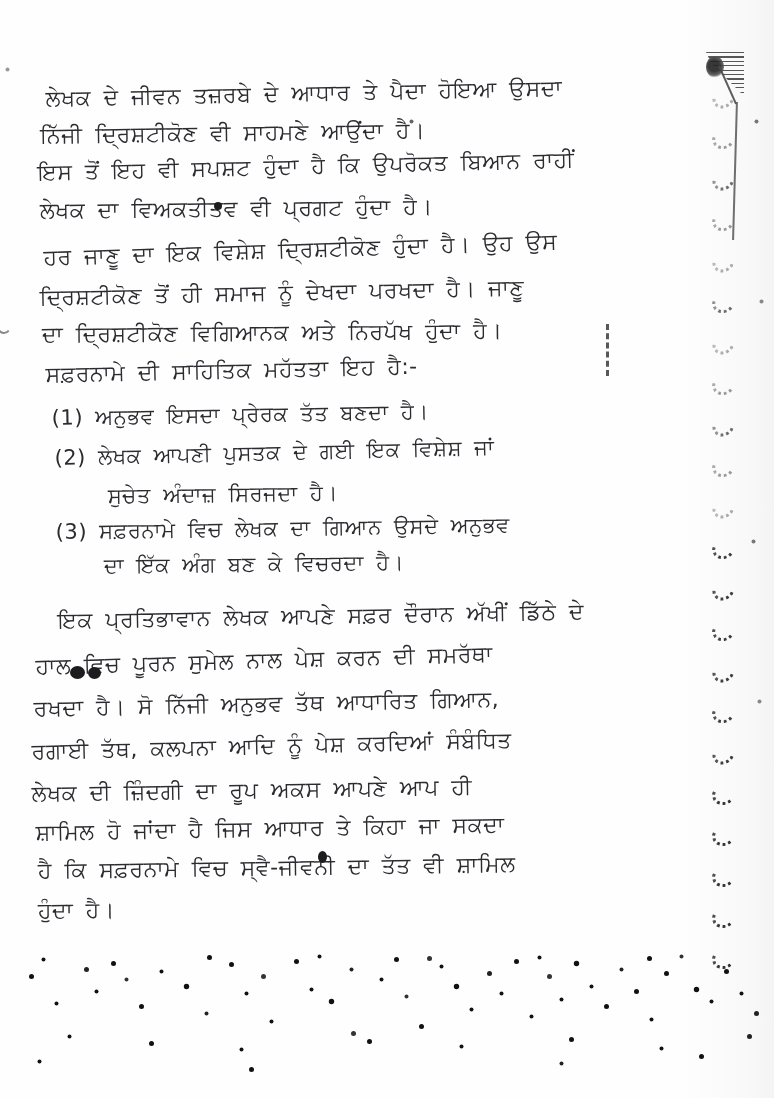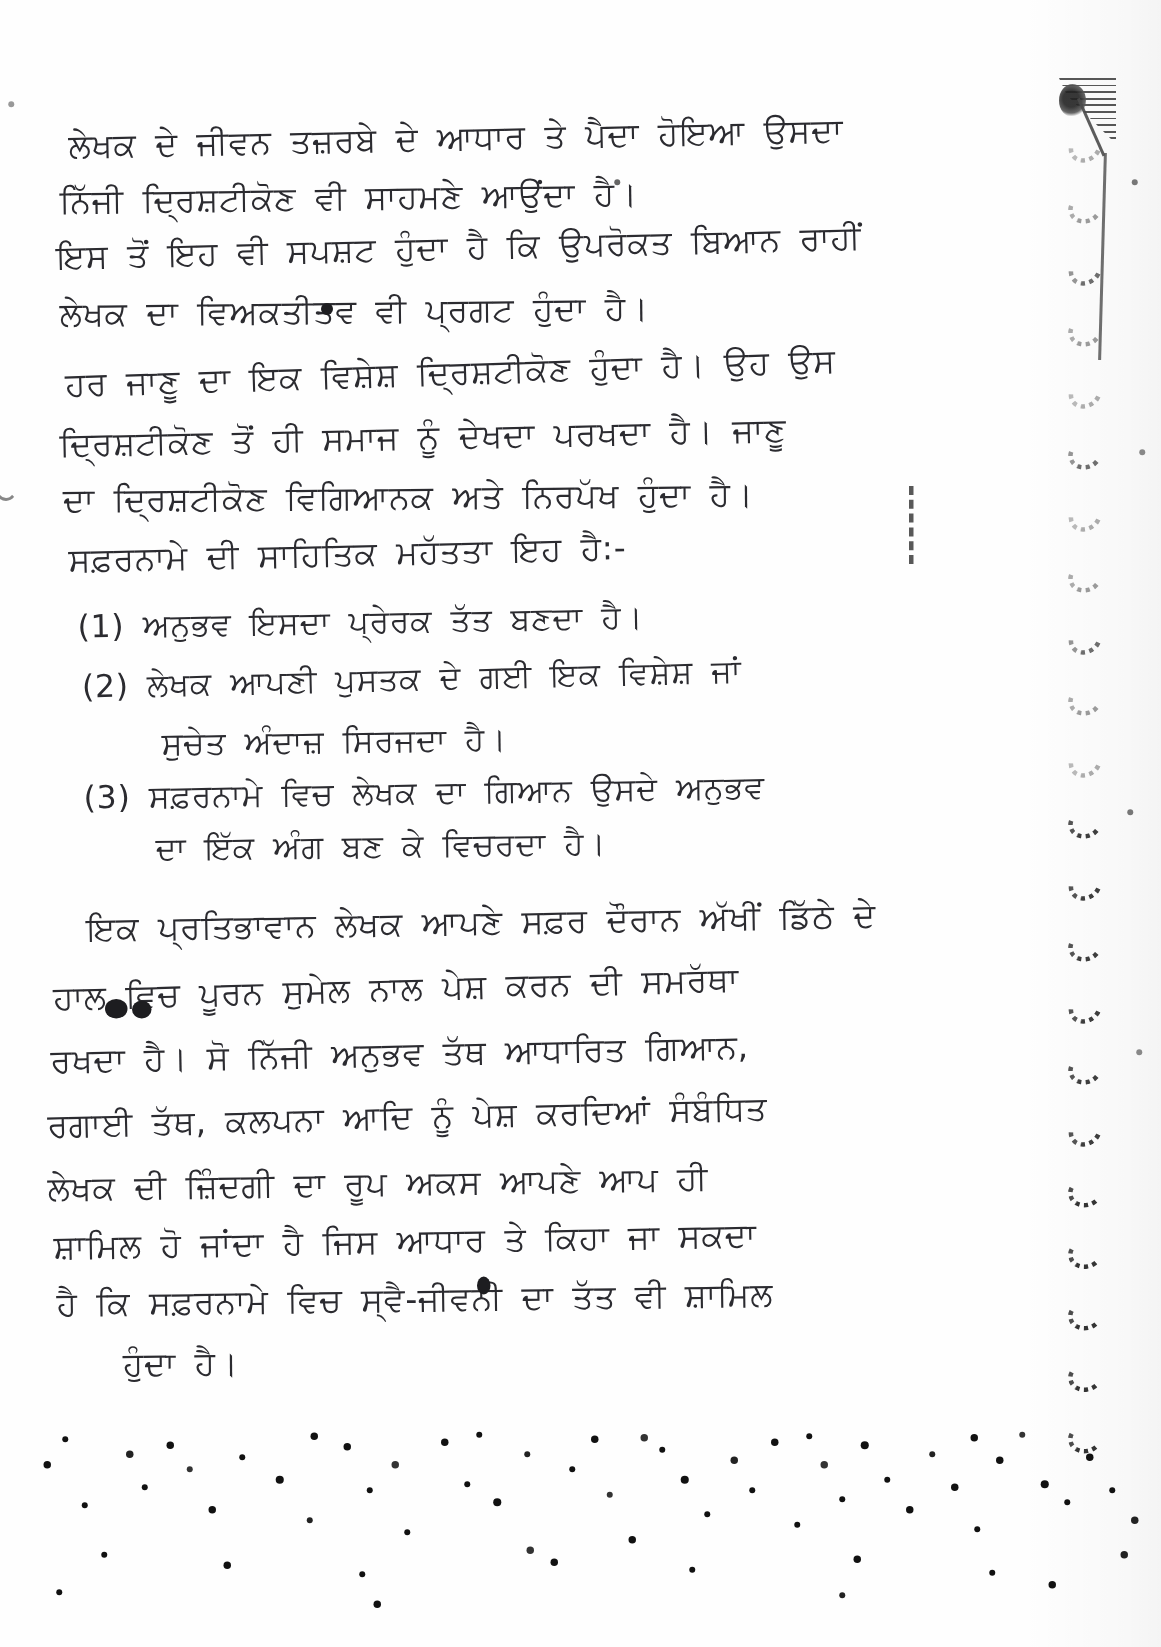--- a/index.html
+++ b/index.html
@@ -132,21 +132,21 @@
   <div class="hline small" style="left:56px;top:517px;--r:-0.9deg;">(3) ਸਫ਼ਰਨਾਮੇ ਵਿਚ ਲੇਖਕ ਦਾ ਗਿਆਨ ਉਸਦੇ ਅਨੁਭਵ</div>
   <div class="hline small" style="left:104px;top:551px;--r:-0.7deg;">ਦਾ ਇੱਕ ਅੰਗ ਬਣ ਕੇ ਵਿਚਰਦਾ ਹੈ।</div>
 
   <div class="hline" style="left:58px;top:606px;--r:-1.0deg;">ਇਕ ਪ੍ਰਤਿਭਾਵਾਨ ਲੇਖਕ ਆਪਣੇ ਸਫ਼ਰ ਦੌਰਾਨ ਅੱਖੀਂ ਡਿੱਠੇ ਦੇ</div>
   <div class="hline" style="left:36px;top:652px;--r:-1.6deg;">ਹਾਲ ਵਿਚ ਪੂਰਨ ਸੁਮੇਲ ਨਾਲ ਪੇਸ਼ ਕਰਨ ਦੀ ਸਮਰੱਥਾ</div>
   <div class="hline" style="left:34px;top:694px;--r:-1.2deg;">ਰਖਦਾ ਹੈ। ਸੋ ਨਿੱਜੀ ਅਨੁਭਵ ਤੱਥ ਆਧਾਰਿਤ ਗਿਆਨ,</div>
   <div class="hline" style="left:32px;top:737px;--r:-1.4deg;">ਰਗਾਈ ਤੱਥ, ਕਲਪਨਾ ਆਦਿ ਨੂੰ ਪੇਸ਼ ਕਰਦਿਆਂ ਸੰਬੰਧਿਤ</div>
   <div class="hline" style="left:32px;top:779px;--r:-0.9deg;">ਲੇਖਕ ਦੀ ਜ਼ਿੰਦਗੀ ਦਾ ਰੂਪ ਅਕਸ ਆਪਣੇ ਆਪ ਹੀ</div>
   <div class="hline" style="left:36px;top:818px;--r:-1.0deg;">ਸ਼ਾਮਿਲ ਹੋ ਜਾਂਦਾ ਹੈ ਜਿਸ ਆਧਾਰ ਤੇ ਕਿਹਾ ਜਾ ਸਕਦਾ</div>
   <div class="hline" style="left:38px;top:856px;--r:-0.8deg;">ਹੈ ਕਿ ਸਫ਼ਰਨਾਮੇ ਵਿਚ ਸ੍ਵੈ-ਜੀਵਨੀ ਦਾ ਤੱਤ ਵੀ ਸ਼ਾਮਿਲ</div>
-  <div class="hline" style="left:38px;top:896px;margin-left:44px;--r:-0.5deg;">ਹੁੰਦਾ ਹੈ।</div>
+  <div class="hline" style="left:38px;top:896px;--r:-0.5deg;">ਹੁੰਦਾ ਹੈ।</div>
 
   <div class="tri"></div>
   <div class="tri-blob"></div>
   <div class="tri-tail-diag"></div>
   <div class="tri-tail"></div>
 
   <div class="binding">
     <span class="bmark"></span>
     <span class="bmark"></span>
     <span class="bmark"></span>

